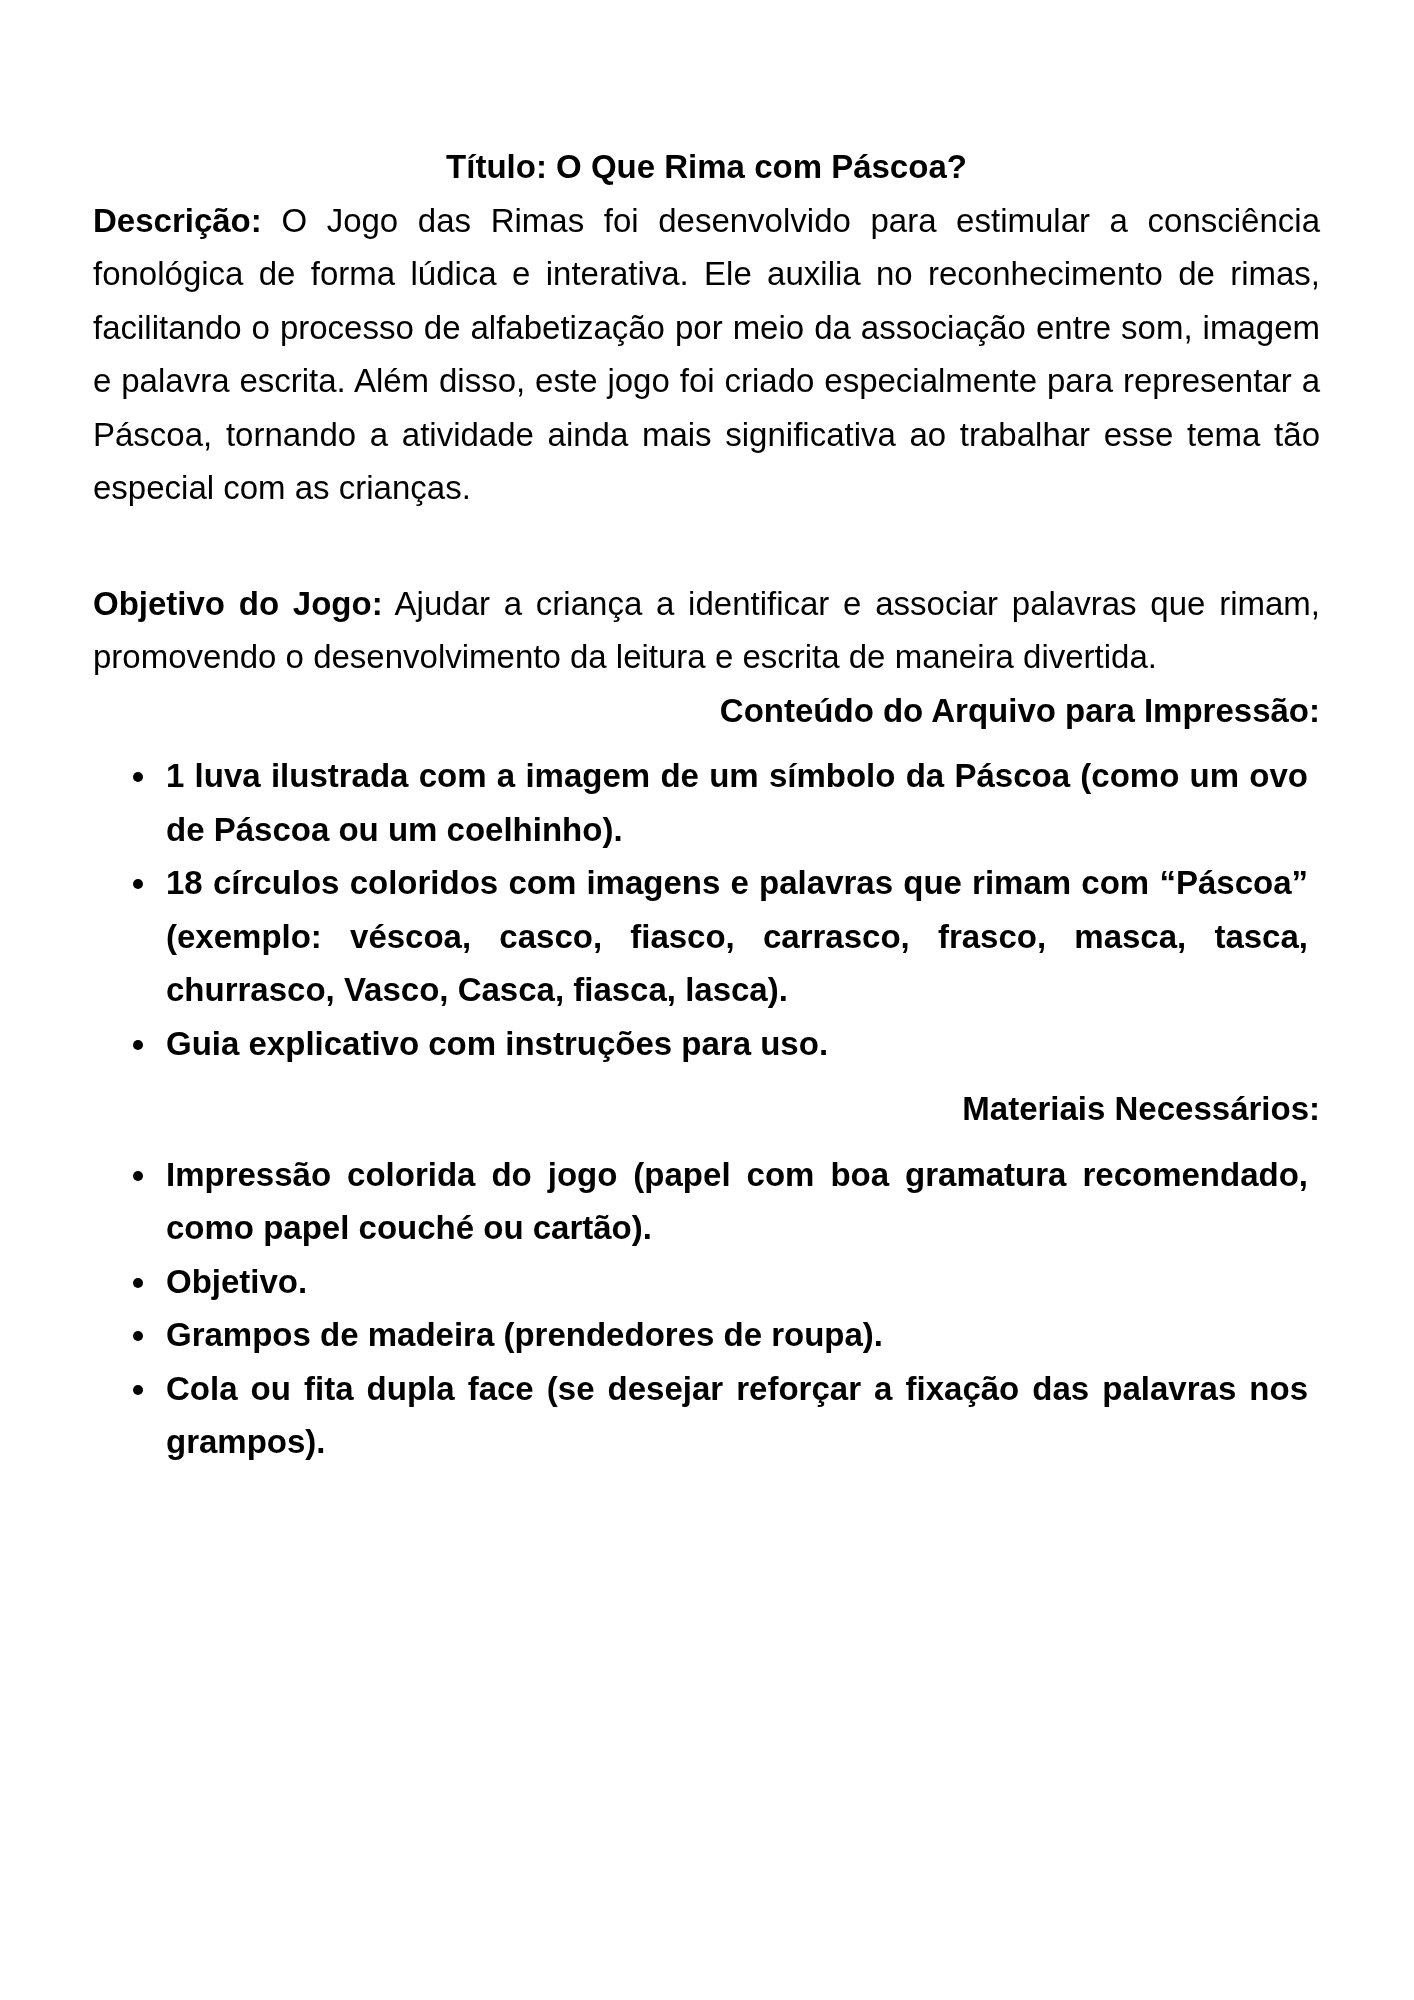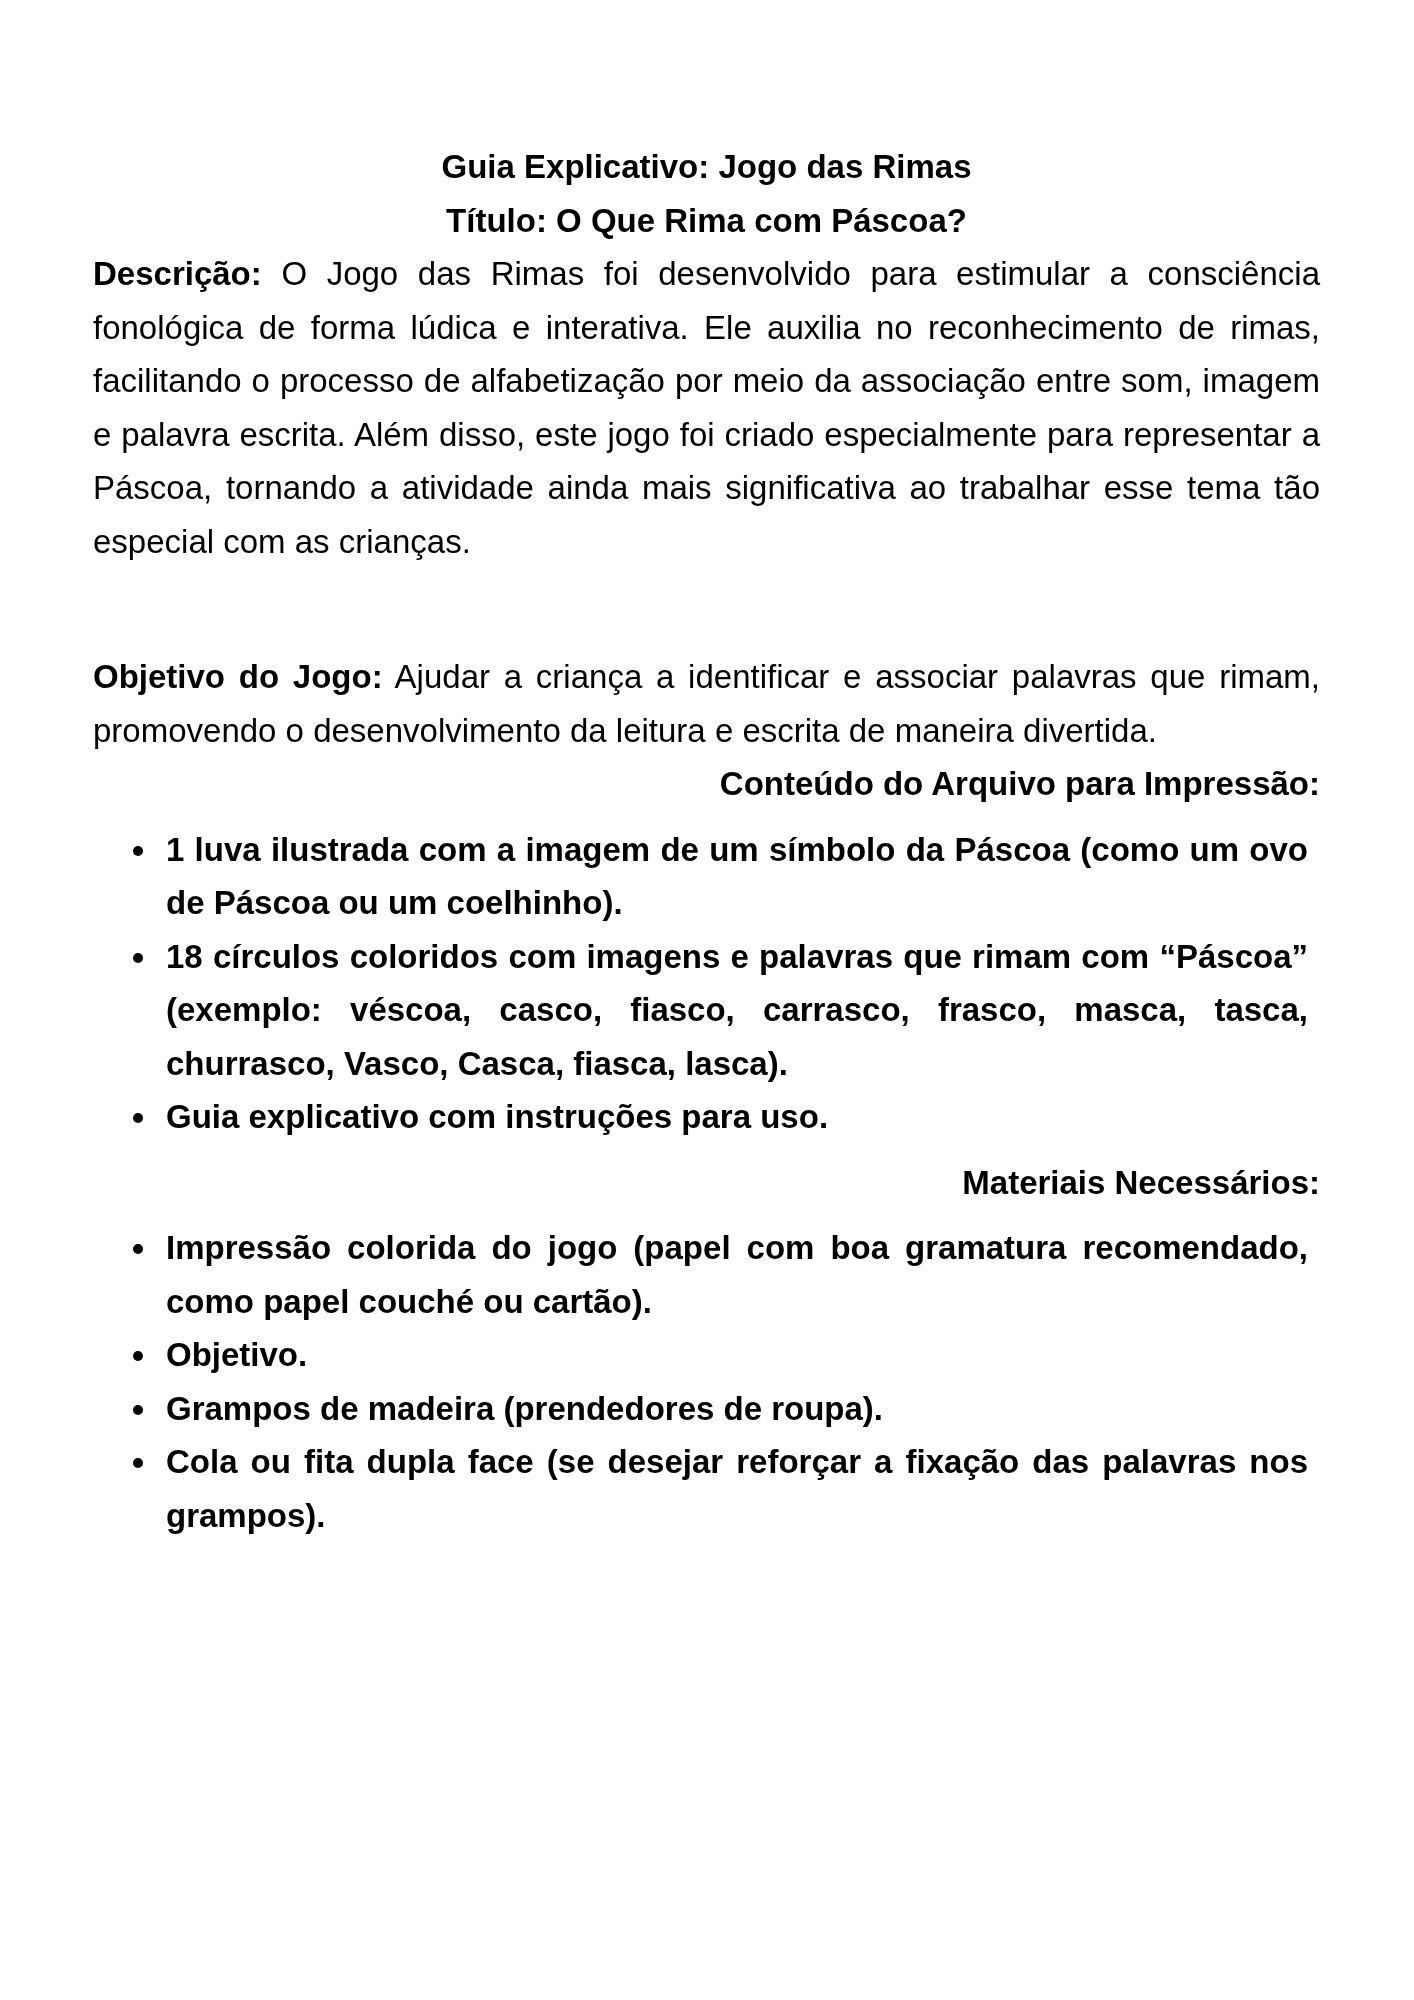--- a/index.html
+++ b/index.html
@@ -35,21 +35,21 @@
     text-align: justify;
   }
   .bold-line {
     font-weight: bold;
     text-align: center;
   }
   .inline-label {
     font-weight: bold;
   }
   .section {
-    margin-top: 82px;
+    margin-top: 62px;
   }
   .heading {
     margin: 0;
     font-size: 33px;
     line-height: 53.5px;
     font-weight: bold;
     text-align: right;
   }
   ul.doc-list {
     margin: 12px;
@@ -60,21 +60,20 @@
   ul.doc-list li {
     text-align: justify;
     padding-left: 6px;
   }
 </style>
 </head>
 <body>
 
 <div class="page">
 
-  <h1 class="doc-title">Guia Explicativo: Jogo das Rimas</h1>
 
   <p class="para bold-line"><strong class="inline-label">Título:</strong> <span>O Que Rima com Páscoa?</span></p>
 
   <p class="para"><strong class="inline-label">Descrição:</strong> <span>O Jogo das Rimas foi desenvolvido para estimular a consciência fonológica de forma lúdica e interativa. Ele auxilia no reconhecimento de rimas, facilitando o processo de alfabetização por meio da associação entre som, imagem e palavra escrita. Além disso, este jogo foi criado especialmente para representar a Páscoa, tornando a atividade ainda mais significativa ao trabalhar esse tema tão especial com as crianças.</span></p>
 
   <p class="para section"><strong class="inline-label">Objetivo do Jogo:</strong> <span>Ajudar a criança a identificar e associar palavras que rimam, promovendo o desenvolvimento da leitura e escrita de maneira divertida.</span></p>
 
   <h2 class="heading section">Conteúdo do Arquivo para Impressão:</h2>
 
   <ul class="doc-list">

